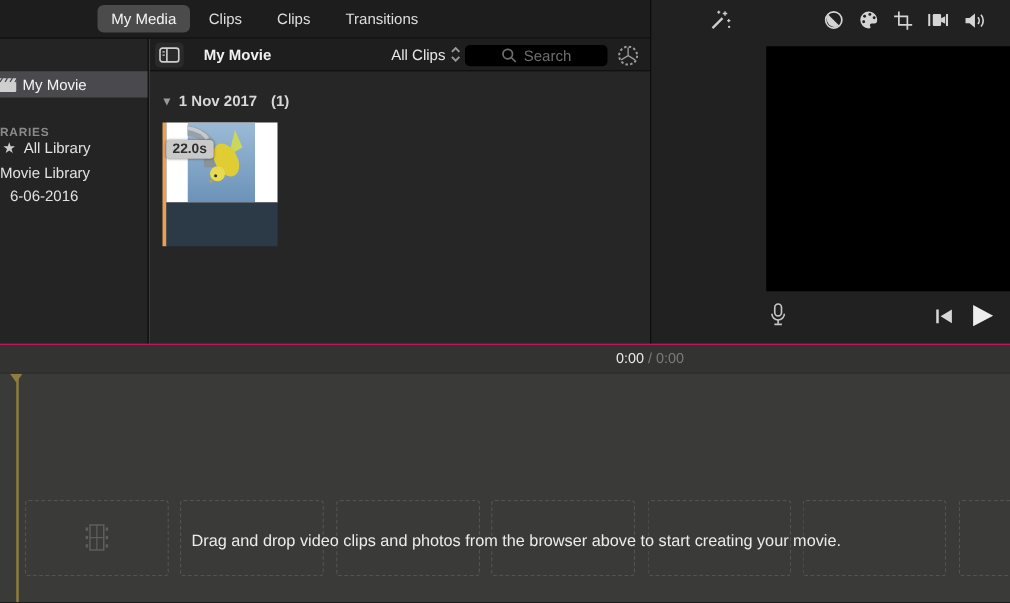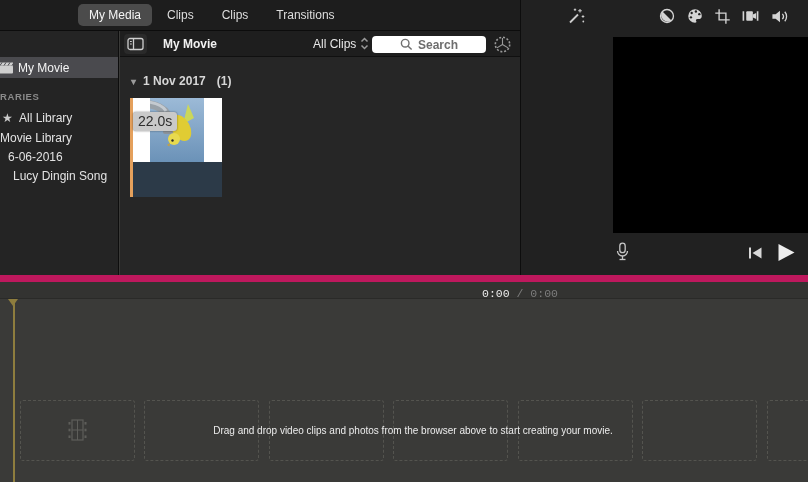--- a/index.html
+++ b/index.html
@@ -38,60 +38,60 @@
     position:absolute; left:0; top:0; width:400px; height:26px;
     background:#1e1e1e; border-bottom:1px solid #101010;
     display:flex; align-items:center;
   }
   #toggle-btn { position:absolute; left:4px; top:3px; width:23px; height:20px;
     background:#2a2a2a; border-radius:4px; display:flex; align-items:center; justify-content:center; }
   #browser-title { position:absolute; left:43px; font-weight:bold; font-size:12px; color:#f1f1f1; }
   #clips-filter { position:absolute; left:193px; display:flex; align-items:center; gap:4px;
     color:#e8e8e8; font-size:12px; }
   #search-box { position:absolute; left:252px; top:5px; width:114px; height:17px;
-    background:#ffffff; border-radius:4px; display:flex; align-items:center; justify-content:center;
-    gap:5px; color:#6e6e6e; font-size:12px;font-weight:bold; }
+    background:#000000; border-radius:4px; display:flex; align-items:center; justify-content:center;
+    gap:5px; color:#6e6e6e; font-size:12px; }
   #gear-btn { position:absolute; left:372px; top:3px; width:21px; height:21px;
     display:flex; align-items:center; justify-content:center; }
   #group-header { position:absolute; left:11px; top:43px; display:flex; align-items:center;
     gap:7px; font-size:12px; font-weight:bold; color:#d7d7d7; }
   #group-header .tri { color:#9b9b9b; font-size:10px; }
   #group-header .count { font-weight:bold; color:#d7d7d7; margin-left:4px; }
   
   #clip { position:absolute; left:10px; top:67px; width:92px; height:99px; }
   #clip-selbar { position:absolute; left:0; top:0; width:2.5px; height:99px; background:#e4a05c; }
   #clip-top { position:absolute; left:2.5px; top:0; width:89.5px; height:64px; background:#ffffff;
     display:flex; align-items:center; justify-content:center; overflow:hidden; }
   #clip-bottom { position:absolute; left:2.5px; top:64px; width:89.5px; height:35px; background:#2c3a48; }
   #clip-duration { position:absolute; left:3px; top:14px; background:#c9c9c9; color:#2e2e2e;
-    font-size:14px; padding:1px 5px 2px; border-radius:3px; box-shadow:0 0 2px rgba(0,0,0,.5); }
+    font-size:11px; padding:1px 5px 2px; border-radius:3px; box-shadow:0 0 2px rgba(0,0,0,.5);font-weight:bold; }
   
   #right-panel { position:absolute; left:520px; top:0; width:288px; height:275px;
     background:#212121; border-left:1px solid #0d0d0d; }
   #wand-btn { position:absolute; left:46px; top:7px; }
   #adjust-icons { position:absolute; right:19px; top:7px; display:flex; gap:10px; align-items:center; }
   #viewer { position:absolute; left:92px; top:37px; right:0; height:196px; background:#000; }
   #mic-btn { position:absolute; left:94px; top:242px; }
   #transport { position:absolute; right:12px; top:243px; display:flex; align-items:center; gap:13px; }
   
   #timestrip { position:absolute; left:0; top:275px; width:808px; height:24px;
-    background:#333331; border-top:7px solid #be185d; border-bottom:1px solid #2a2a28;font-family:Liberation Mono, monospace; }
+    background:#333331; border-top:1px solid #be185d; border-bottom:1px solid #2a2a28; }
   #time-display { position:absolute; left:520px; top:5px; transform:translateX(-50%);
     font-size:11.5px; white-space:nowrap; }
   #time-display .cur { color:#eaeaea; }
   #time-display .sep, #time-display .tot { color:#7c7c7c; }
   
   #timeline { position:absolute; left:0; top:299px; width:808px; height:183px; background:#3a3a38; overflow:hidden; }
   #playhead-line { position:absolute; left:13px; top:0; width:1.5px; height:183px; background:#8e7d3e; }
   #playhead-tri { position:absolute; left:8px; top:0; width:0; height:0;
     border-left:5.8px solid transparent; border-right:5.8px solid transparent; border-top:7.5px solid #8e7d3e; }
   .ph-box { position:absolute; top:101px; width:115px; height:61px;
     border:1px dashed #54544f; border-radius:3px; }
   #tl-message { position:absolute; left:413px; top:126px; transform:translateX(-50%);
-    font-size:10px; color:#ececec; white-space:nowrap; }
+    font-size:13px; color:#ececec; white-space:nowrap; }
   #film-icon { position:absolute; left:67px; top:120px; }
   svg { display:block; }
 </style>
 </head>
 <body>
 
 <div id="app">
 
   <div id="topbar">
     <div id="tabs">
@@ -109,38 +109,35 @@
       <span style="margin-left:0; width:18px;">
         <svg width="14" height="12" viewBox="0 0 14 12">
           <rect x="-2" y="3.5" width="15" height="8" rx="1" fill="#cfcfcf"></rect>
           <path d="M-2 0.5h15v3h-15z" fill="#cfcfcf"></path>
           <path d="M2 0.5l-2 3M6 0.5l-2 3M10 0.5l-2 3M14 0.5l-2 3" stroke="#4a4a4e" stroke-width="1"></path>
         </svg>
       </span>
       <span>My Movie</span>
     </div>
 
-    <div class="side-section" style="top:60px;">RARIES</div>
+    <div class="side-section" style="top:70px;">RARIES</div>
 
     <div class="side-row" style="top:76px;">
       <span class="side-star">★</span>
       <span>All Library</span>
     </div>
 
     <div class="side-row" style="top:96px;">
       <span>Movie Library</span>
     </div>
 
     <div class="side-row" style="top:115px;">
       <span style="margin-left:8px;">6-06-2016</span>
     </div>
 
-    <div class="side-row" style="top:134px;">
-      <span style="margin-left:13px;">Lucy Dingin Song</span>
-    </div>
   </div>
 
   <div id="browser">
     <div id="browser-header">
       <div id="toggle-btn">
         <span>
           <svg width="17" height="14" viewBox="0 0 17 14">
             <rect x="1" y="1.5" width="15" height="11" rx="2" fill="none" stroke="#cfcfcf" stroke-width="1.3"></rect>
             <line x1="6.5" y1="1.5" x2="6.5" y2="12.5" stroke="#cfcfcf" stroke-width="1.3"></line>
             <line x1="3" y1="4.5" x2="4.8" y2="4.5" stroke="#cfcfcf" stroke-width="1"></line>

